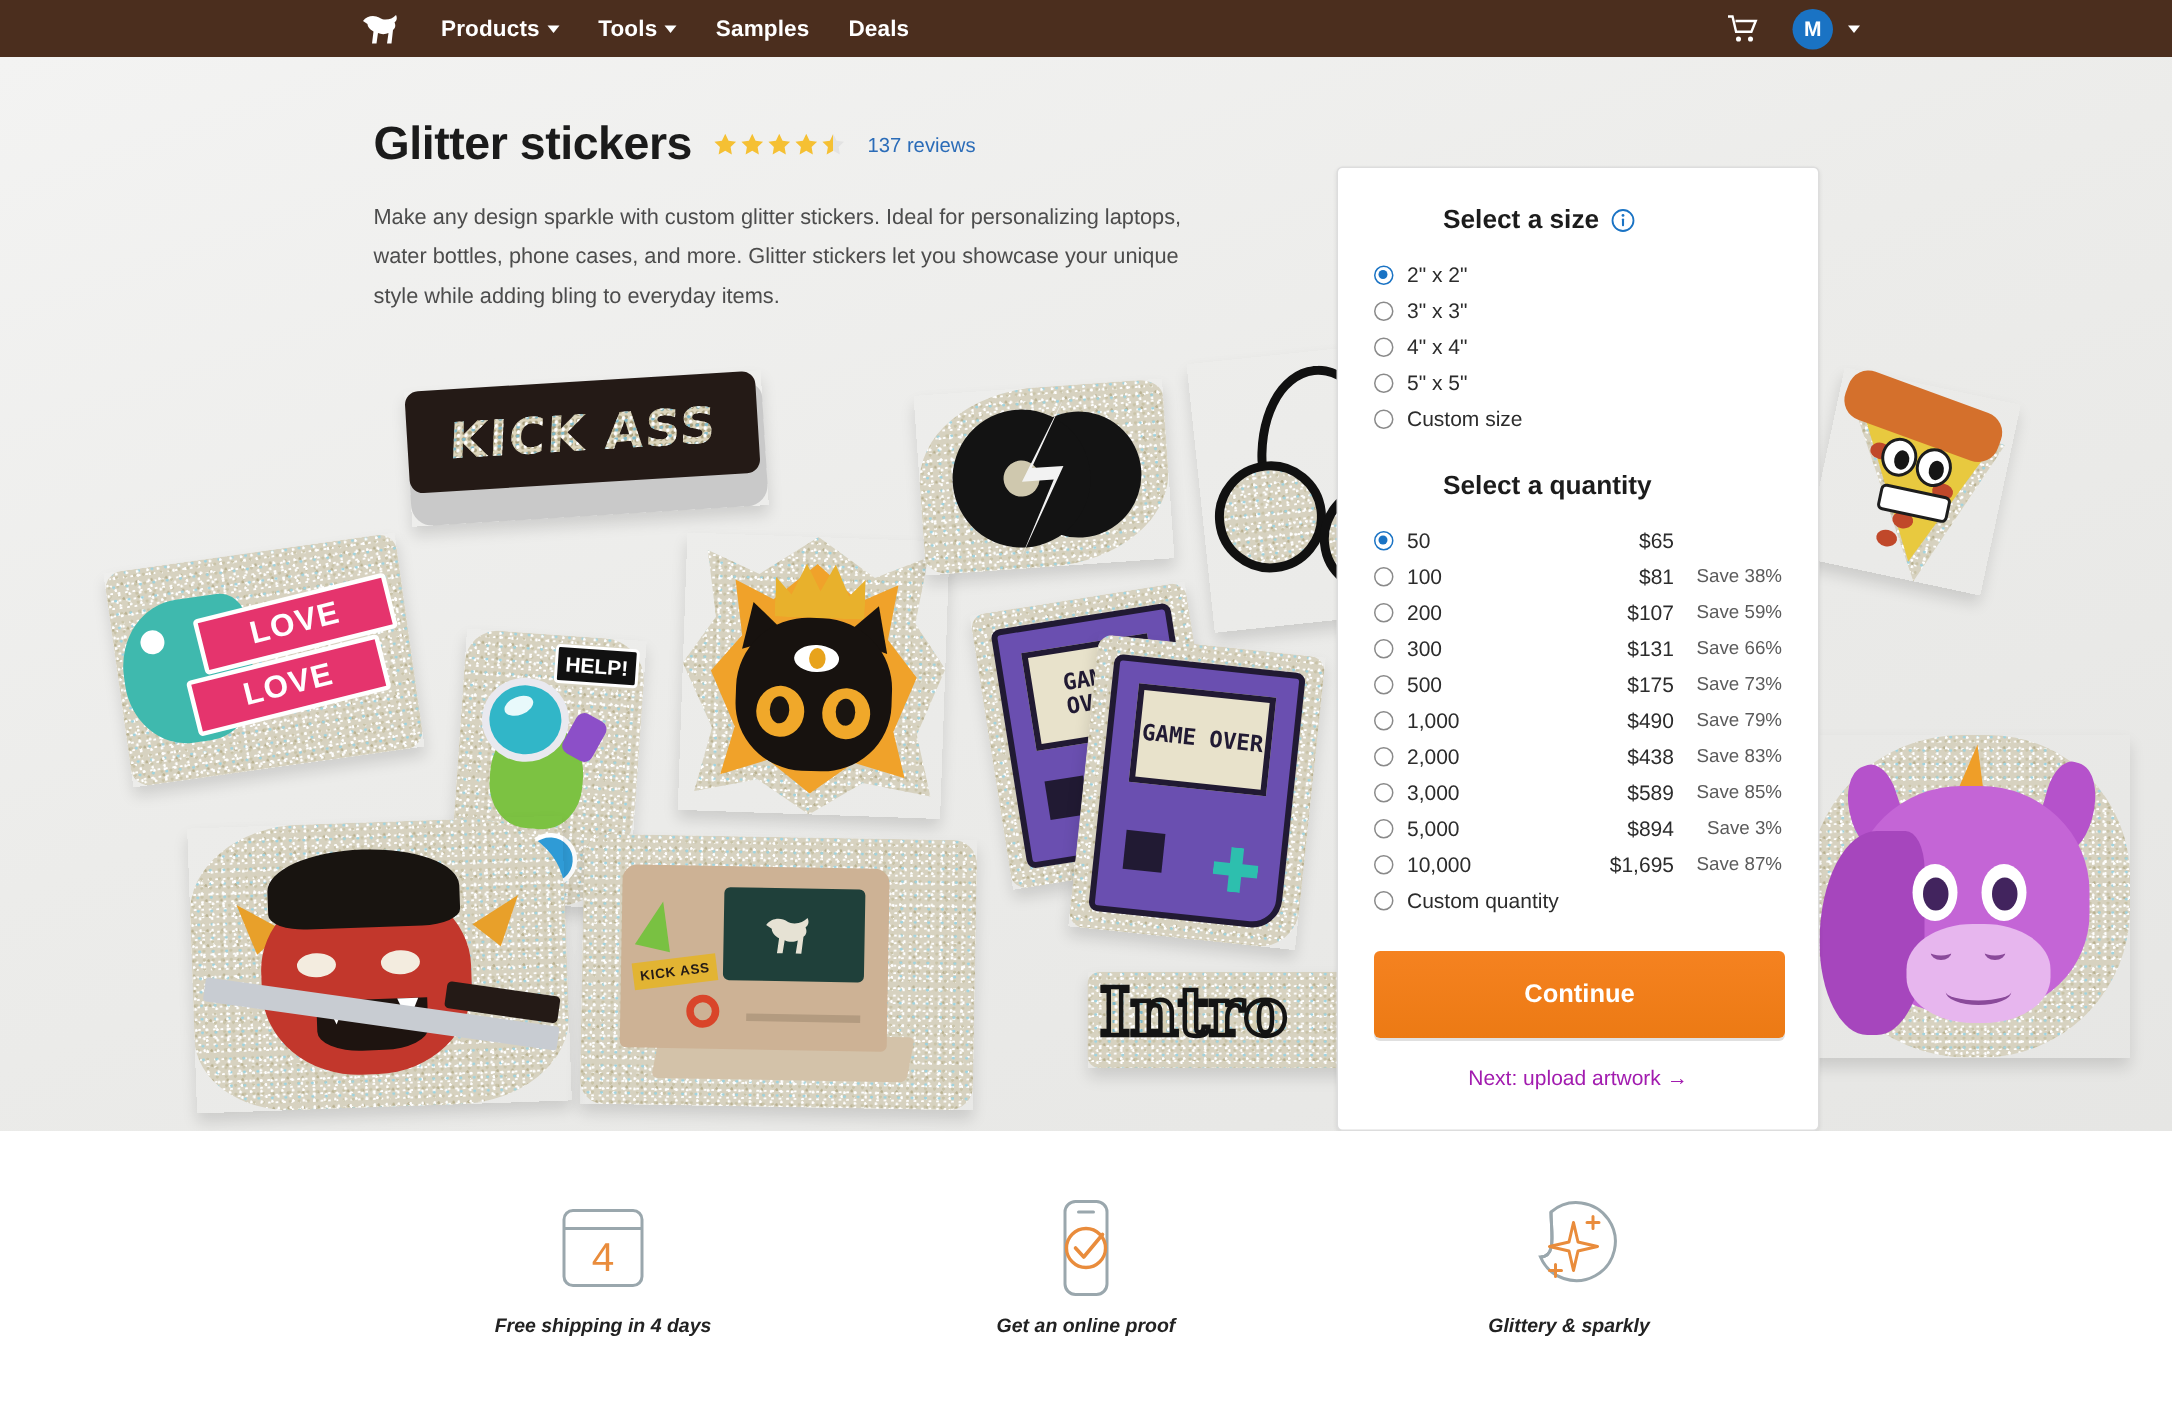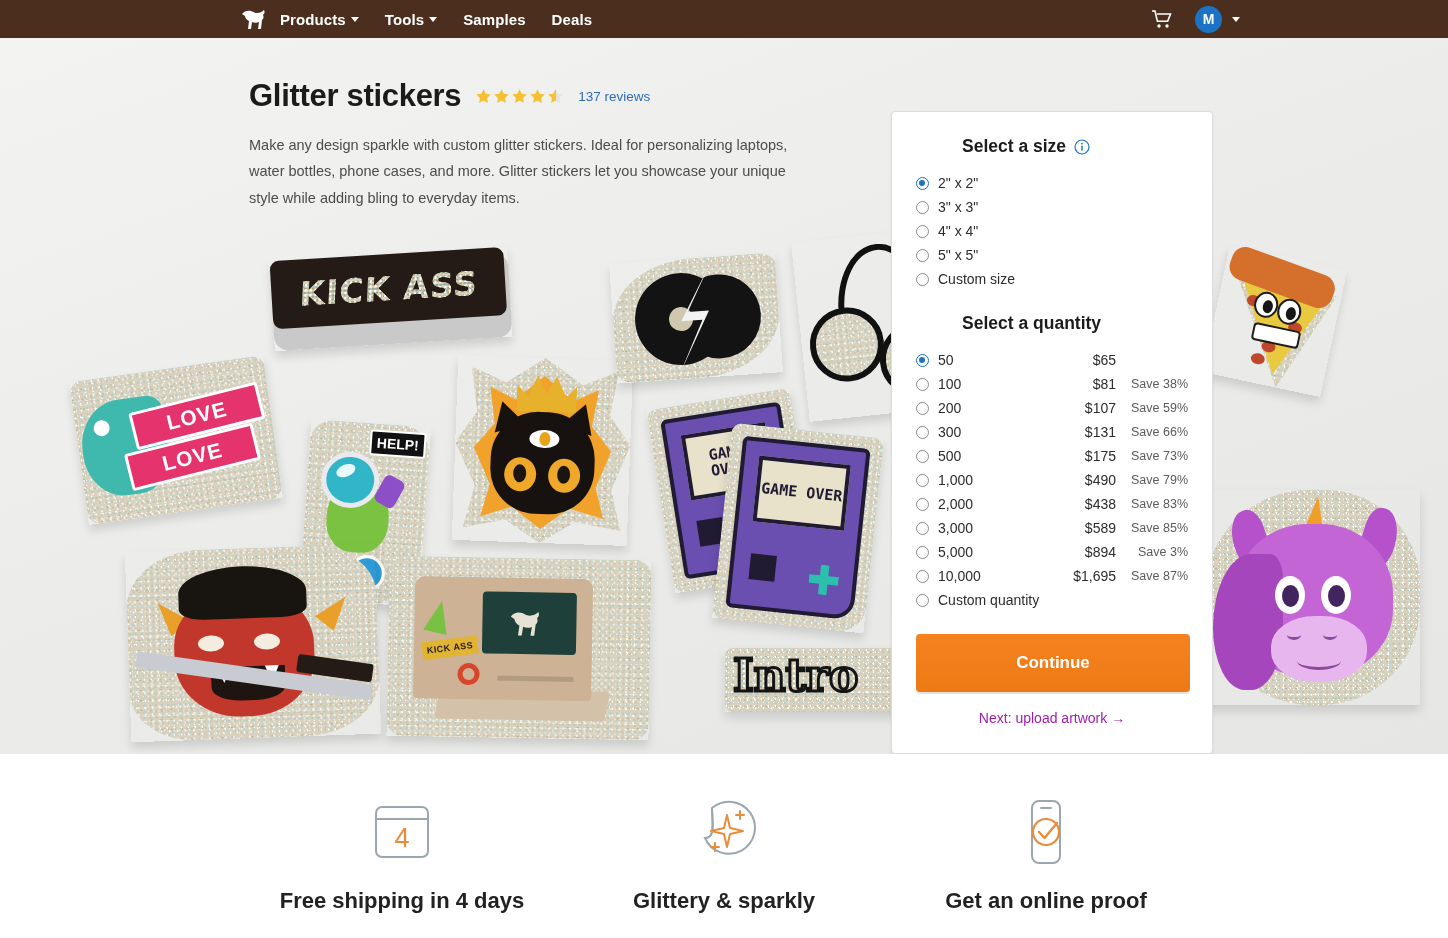--- a/index.html
+++ b/index.html
@@ -13,21 +13,21 @@
   
   .nav {
     height: 38px;
     background: #4b2e1e;
     display: flex;
     align-items: center;
     position: relative;
   }
   .nav-left { display: flex; align-items: center; margin-left: 240px; }
   .logo-horse { width: 34px; height: 24px; display:block; }
-  .nav-links { display: flex; align-items: center; margin-left: 6px; gap: 26px; }
+  .nav-links { display: flex; align-items: center; margin-left: 20px; gap: 26px; }
   .nav-link {
     color: #ffffff; font-size: 15px; font-weight: bold;
     display: flex; align-items: center; gap: 5px; cursor: pointer;
     letter-spacing: .1px;
   }
   .caret {
     width: 0; height: 0;
     border-left: 4px solid transparent;
     border-right: 4px solid transparent;
     border-top: 5px solid #ffffff;
@@ -364,21 +364,21 @@
 
   
   .features {
     height: 184px; background: #fff;
     display: flex; align-items: flex-start; justify-content: center;
     padding-top: 42px;
   }
   .feat { width: 322px; text-align: center; }
   .feat-ic { height: 72px; display:flex; align-items:center; justify-content:center; }
   .feat-label {
-    margin-top: 20px; font-size: 22px; font-weight: bold; color: #222;
+    margin-top: 8px; font-size: 13px; font-weight: bold; color: #222; font-style: italic;
   }
 </style>
 </head>
 <body>
 
 <div class="nav">
   <div class="nav-left">
     <span class="logo">
       <svg class="logo-horse" viewBox="0 0 34 24">
         <path fill="#ffffff" d="M2 7c2-3 6-4 9-3 2 .6 3 2 6 2 3 0 5-1 7-3 1 2 .5 4-1 5 1 2 .5 4-1 5l-1 9h-3l1-7c-2 1-5 1-7 0l-1 7h-3l1-8c-2-1-4-3-4-5L2 7z"></path>
@@ -700,35 +700,35 @@
         <rect x="5" y="6" width="52" height="50" rx="6" fill="none" stroke="#9aa7ad" stroke-width="2"></rect>
         <line x1="5" y1="18" x2="57" y2="18" stroke="#9aa7ad" stroke-width="2"></line>
         <text x="31" y="46" text-anchor="middle" font-family="Liberation Sans, sans-serif" font-size="27" fill="#e98c3c">4</text>
       </svg>
     </div>
     <div class="feat-label">Free shipping in 4 days</div>
   </div>
 
   <div class="feat">
     <div class="feat-ic">
+      <svg width="62" height="68" viewBox="0 0 62 68">
+        <rect x="17" y="3" width="28" height="62" rx="7" fill="none" stroke="#9aa7ad" stroke-width="2"></rect>
+        <line x1="26" y1="10" x2="36" y2="10" stroke="#9aa7ad" stroke-width="2" stroke-linecap="round"></line>
+        <circle cx="31" cy="34" r="13" fill="none" stroke="#e98c3c" stroke-width="2.2"></circle>
+        <path d="M24 34l5.5 6L42 25" fill="none" stroke="#e98c3c" stroke-width="2.4" stroke-linecap="round" stroke-linejoin="round"></path>
+      </svg>
+    </div>
+    <div class="feat-label">Get an online proof</div>
+  </div>
+
+  <div class="feat">
+    <div class="feat-ic">
       <svg width="66" height="66" viewBox="0 0 66 66">
         <path d="M21 9 A26 26 0 1 1 14 39 C25 39 21 22 21 9 Z" fill="none" stroke="#9aa7ad" stroke-width="2"></path>
         <path d="M14 39 C25 39 21 22 21 9" fill="none" stroke="#9aa7ad" stroke-width="2"></path>
         <path d="M36 16 L39 29 L52 32 L39 35 L36 48 L33 35 L20 32 L33 29 Z" fill="none" stroke="#e98c3c" stroke-width="2" stroke-linejoin="round"></path>
         <path d="M49 12 v8 M45 16 h8" stroke="#e98c3c" stroke-width="2" stroke-linecap="round"></path>
         <path d="M24 44 v8 M20 48 h8" stroke="#e98c3c" stroke-width="2" stroke-linecap="round"></path>
       </svg>
     </div>
     <div class="feat-label">Glittery &amp; sparkly</div>
   </div>
-
-  <div class="feat">
-    <div class="feat-ic">
-      <svg width="62" height="68" viewBox="0 0 62 68">
-        <rect x="17" y="3" width="28" height="62" rx="7" fill="none" stroke="#9aa7ad" stroke-width="2"></rect>
-        <line x1="26" y1="10" x2="36" y2="10" stroke="#9aa7ad" stroke-width="2" stroke-linecap="round"></line>
-        <circle cx="31" cy="34" r="13" fill="none" stroke="#e98c3c" stroke-width="2.2"></circle>
-        <path d="M24 34l5.5 6L42 25" fill="none" stroke="#e98c3c" stroke-width="2.4" stroke-linecap="round" stroke-linejoin="round"></path>
-      </svg>
-    </div>
-    <div class="feat-label">Get an online proof</div>
-  </div>
 </div>
 
 </body></html>

